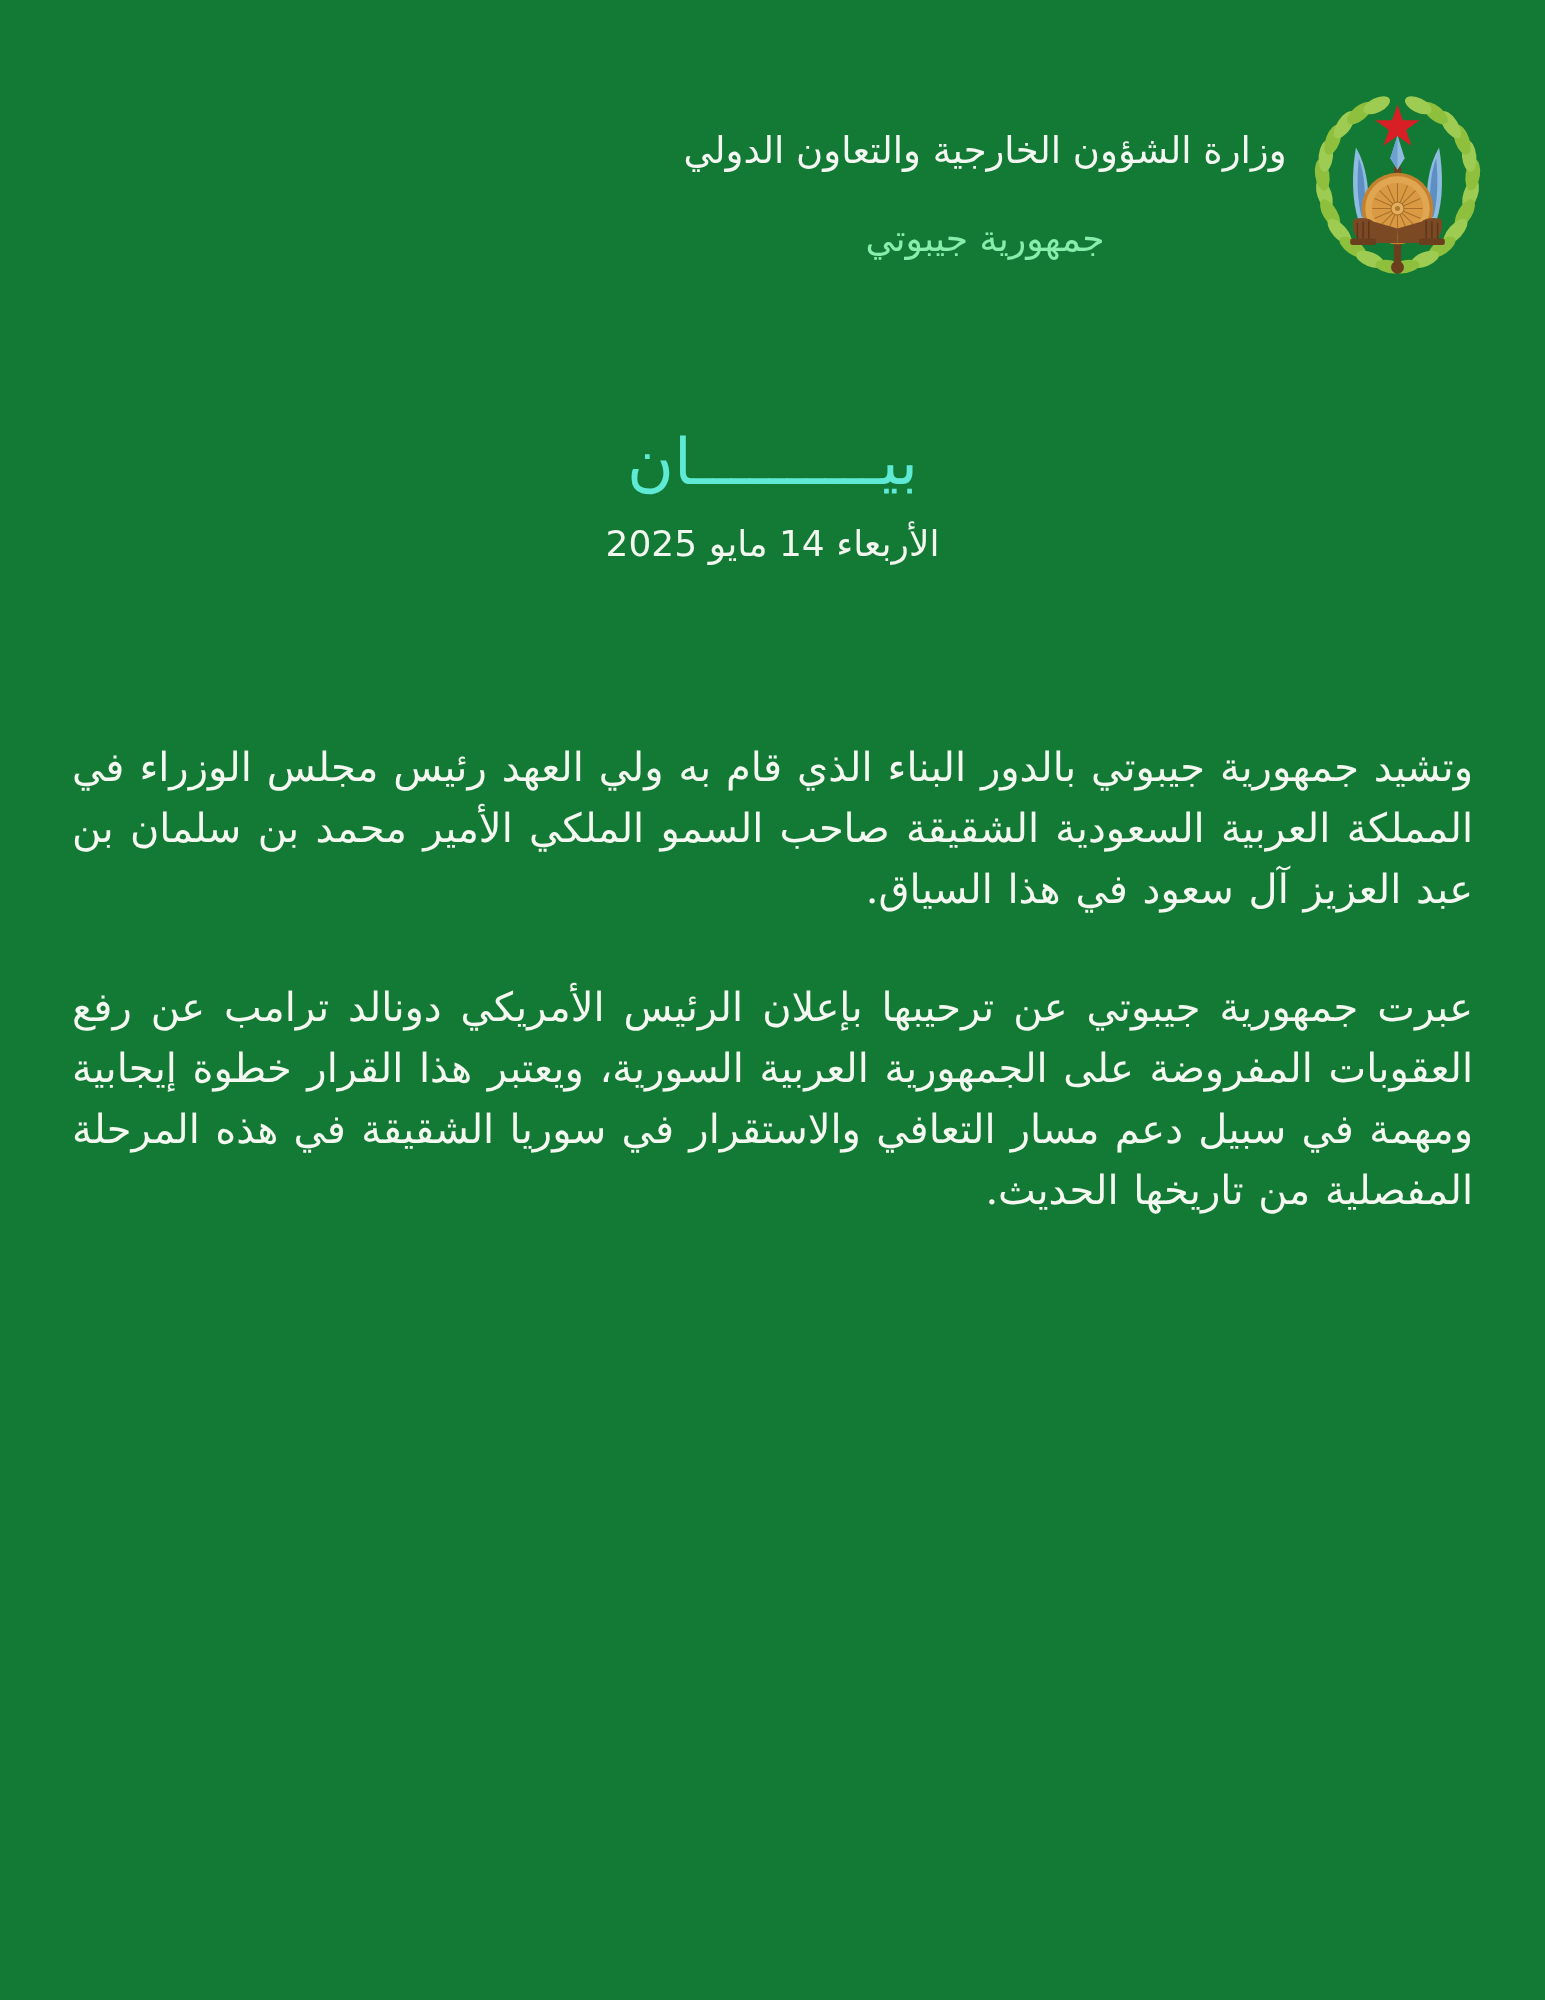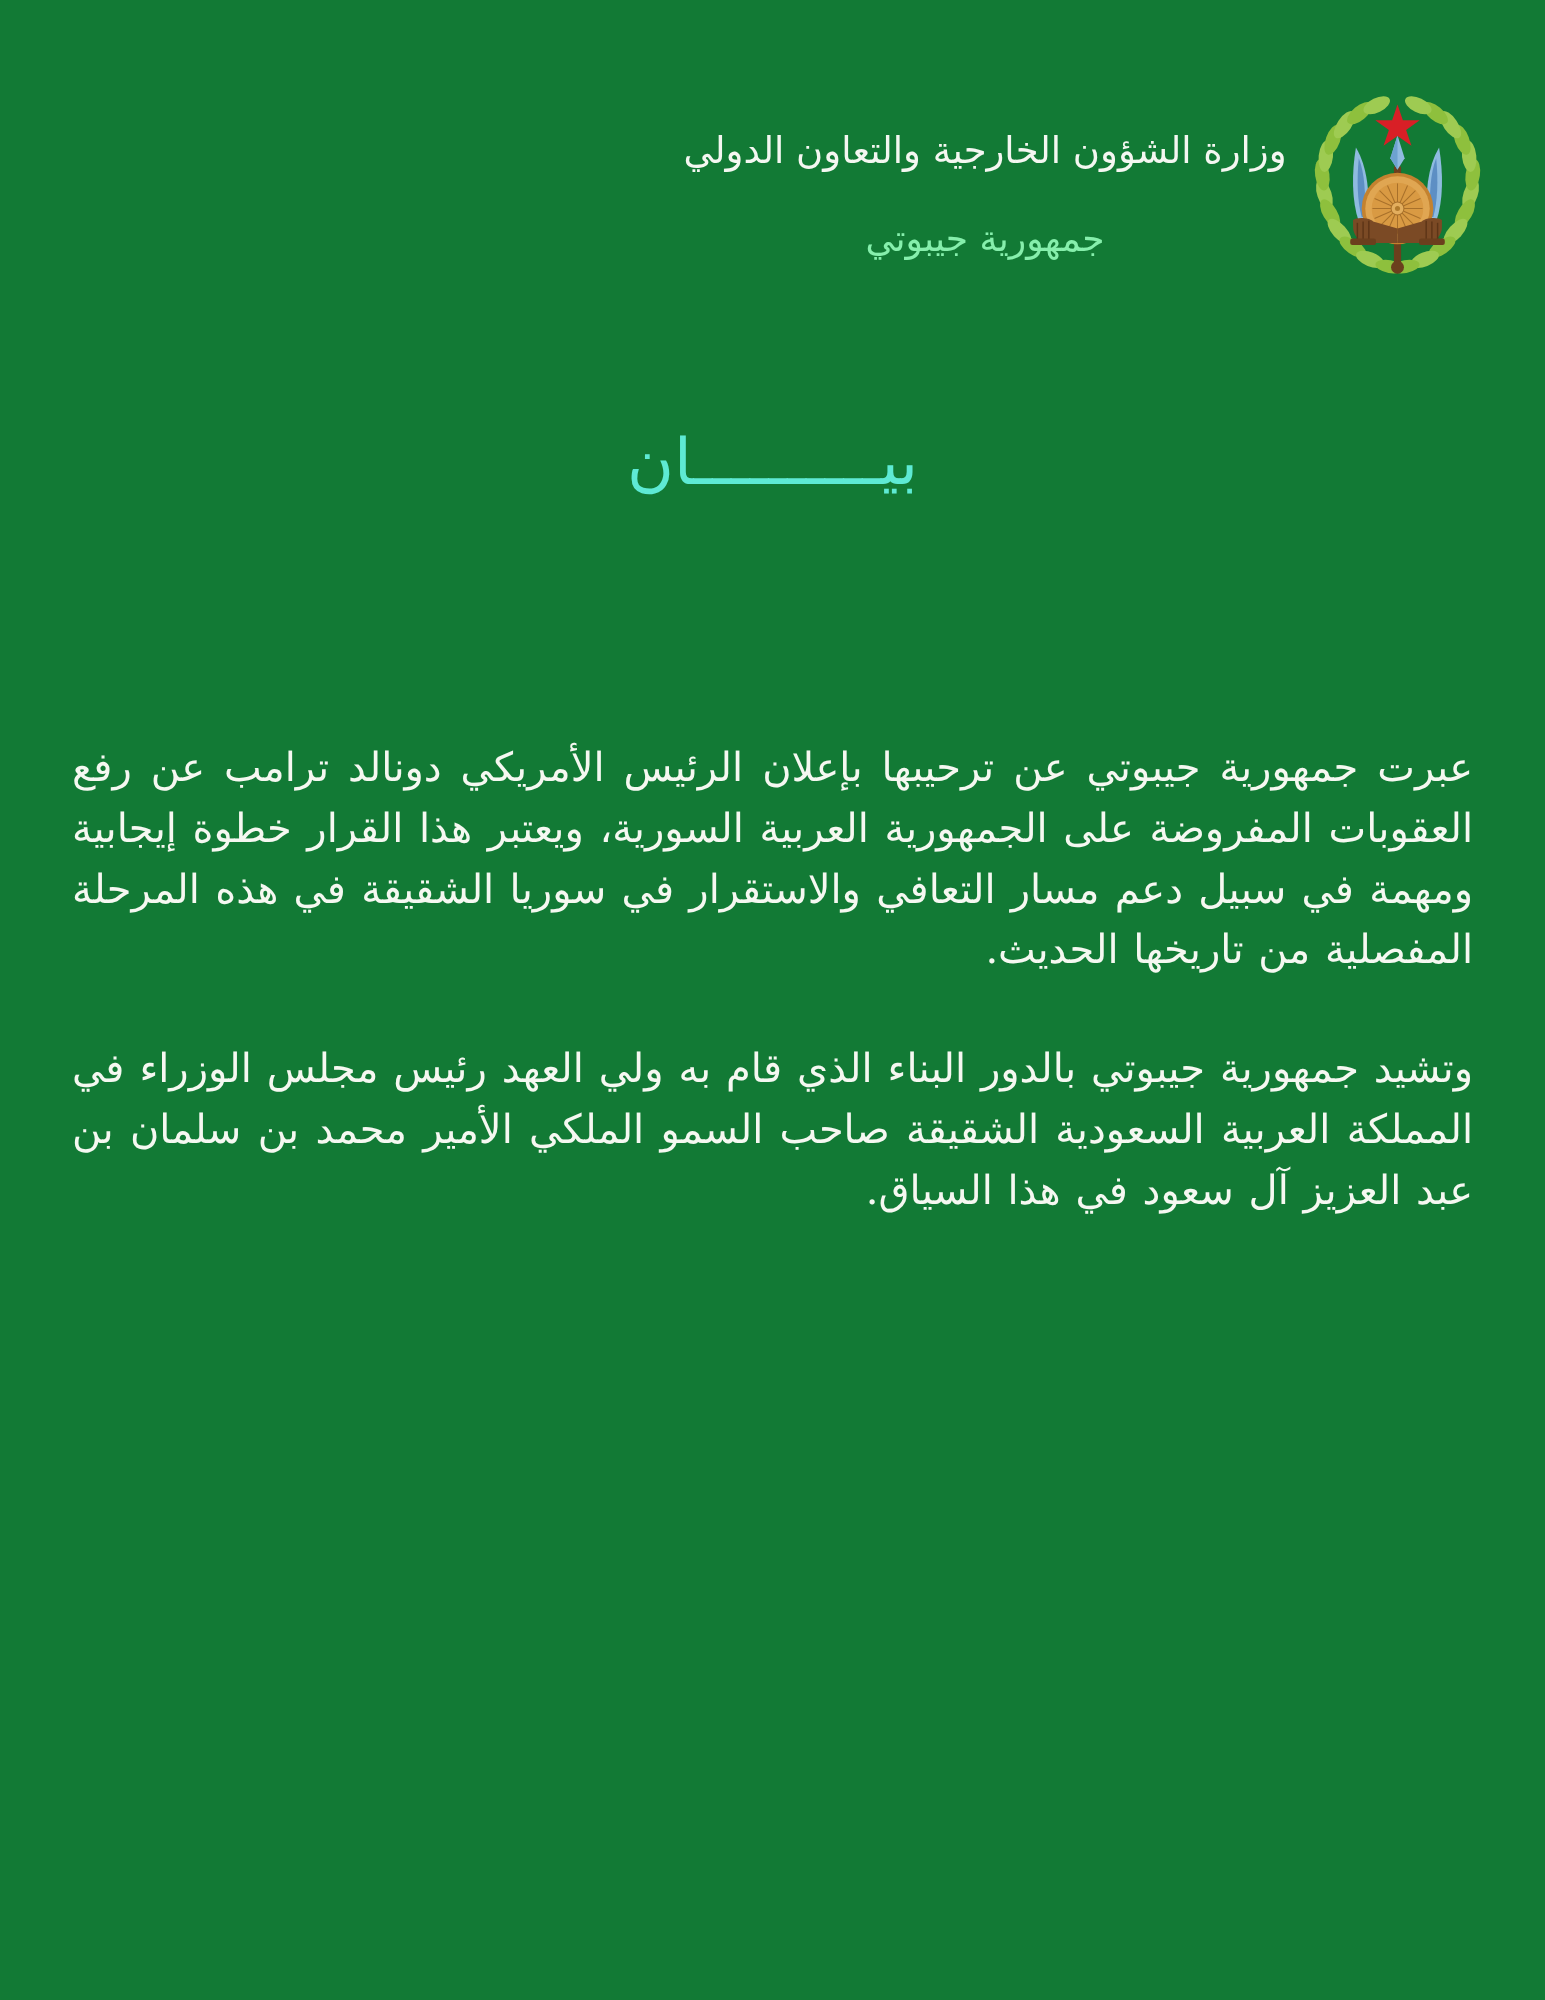--- a/index.html
+++ b/index.html
@@ -222,20 +222,21 @@
 
     <div class="header-text">
       <div class="ministry-name">وزارة الشؤون الخارجية والتعاون الدولي</div>
       <div class="country-name">جمهورية جيبوتي</div>
     </div>
 
   </div>
 
   <div class="title-block">
     <div class="doc-title">بيــــــــــان</div>
+    <div class="doc-date">الأربعاء 14 مايو 2025</div>
   </div>
 
   <div class="body-wrap">
+    <p class="para para-2">وتشيد جمهورية جيبوتي بالدور البناء الذي قام به ولي العهد رئيس مجلس الوزراء في المملكة العربية السعودية الشقيقة صاحب السمو الملكي الأمير محمد بن سلمان بن عبد العزيز آل سعود في هذا السياق.</p>
     <p class="para para-1">عبرت جمهورية جيبوتي عن ترحيبها بإعلان الرئيس الأمريكي دونالد ترامب عن رفع العقوبات المفروضة على الجمهورية العربية السورية، ويعتبر هذا القرار خطوة إيجابية ومهمة في سبيل دعم مسار التعافي والاستقرار في سوريا الشقيقة في هذه المرحلة المفصلية من تاريخها الحديث.</p>
-    <p class="para para-2">وتشيد جمهورية جيبوتي بالدور البناء الذي قام به ولي العهد رئيس مجلس الوزراء في المملكة العربية السعودية الشقيقة صاحب السمو الملكي الأمير محمد بن سلمان بن عبد العزيز آل سعود في هذا السياق.</p>
   </div>
 
 </div>
 
 </body></html>

